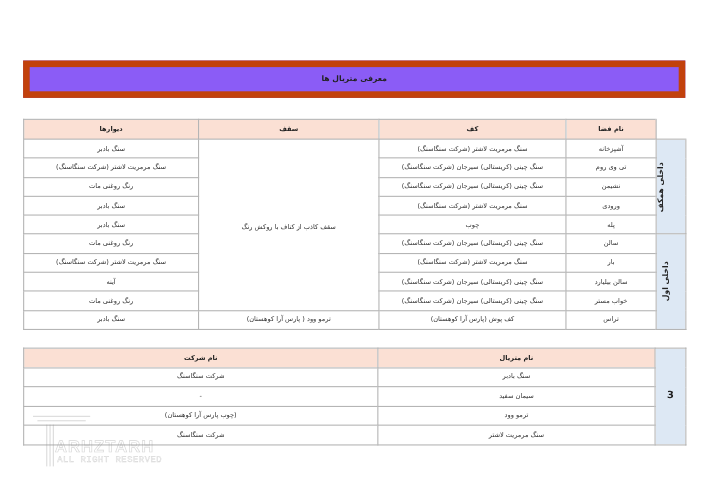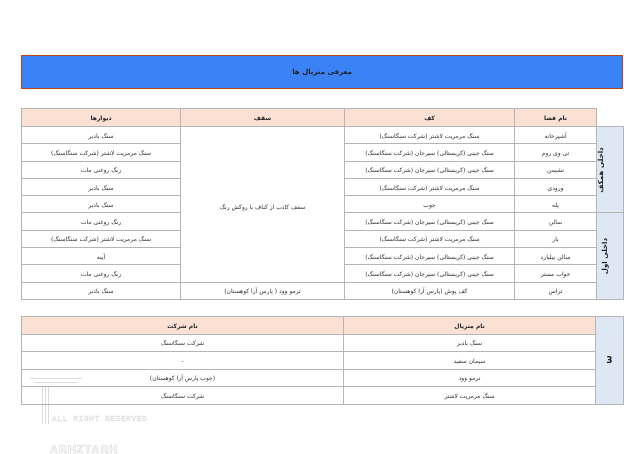--- a/index.html
+++ b/index.html
@@ -1,39 +1,39 @@
 <!DOCTYPE html>
 <html><head>
 <meta charset="utf-8">
 <style>
   html, body { margin: 0; padding: 0; background: #ffffff; }
   body { width: 640px; height: 454px; position: relative; overflow: hidden;
          font-family: "DejaVu Sans", sans-serif; color: #222; }
   .title-box { position: absolute; left: 21px; top: 55px; width: 602px; height: 34px;
-               background: #3b82f6; border: 1px solid #c2410c; box-sizing: border-box;
+               background: #8b5cf6; border: 6px solid #c2410c; box-sizing: border-box;
                display: flex; align-items: center; justify-content: center;
                font-size: 7px; font-weight: bold; direction: rtl; }
   table { border-collapse: collapse; position: absolute; direction: rtl; table-layout: fixed; }
   td, th { border: 1px solid #b5b5b5; font-size: 6px; text-align: center; padding: 0;
            font-weight: normal; color: #333; overflow: hidden; white-space: nowrap; }
   th { background: #fbe0d4; font-weight: bold; color: #222; }
   .side { background: #dde8f4; font-weight: bold; font-size: 7px; color: #222; }
   .side span { display: inline-block; transform: rotate(-90deg); white-space: nowrap; }
   #main-table { left: 21px; top: 108px; width: 602px; }
   #main-table tr { height: 17.3px; }
   #main-table th { height: 17px; }
   #mat-table { left: 21px; top: 316px; width: 602px; }
   #mat-table tr { height: 17.5px; }
   .side-num { background: #dde8f4; font-size: 9px; font-weight: bold; color: #222; }
   .watermark { position: absolute; left: 30px; top: 378px; width: 150px; height: 50px;
                opacity: 0.35; color: #9a9a9a; }
   .wm-line { position: absolute; left: 0; height: 1px; background: #9a9a9a; }
   .wm-text1 { position: absolute; left: 20px; top: 20px; font-family: "Liberation Sans", sans-serif;
-              font-size: 11px; letter-spacing: 1px; color: transparent;
-              -webkit-text-stroke: 0.6px #8a8a8a; font-weight: bold; margin-top: 45px; }
+              font-size: 15px; letter-spacing: 1px; color: transparent;
+              -webkit-text-stroke: 0.6px #8a8a8a; font-weight: bold; }
   .wm-text2 { position: absolute; left: 22px; top: 36px; font-family: Liberation Mono, monospace;
               font-size: 8px; letter-spacing: 0.5px; color: transparent;
               -webkit-text-stroke: 0.4px #8a8a8a; }
   .wm-pillar { position: absolute; top: 8px; width: 1px; height: 38px; background: #9a9a9a; }
 </style>
 </head>
 <body>
 
 <div class="title-box">معرفی متریال ها</div>
 

